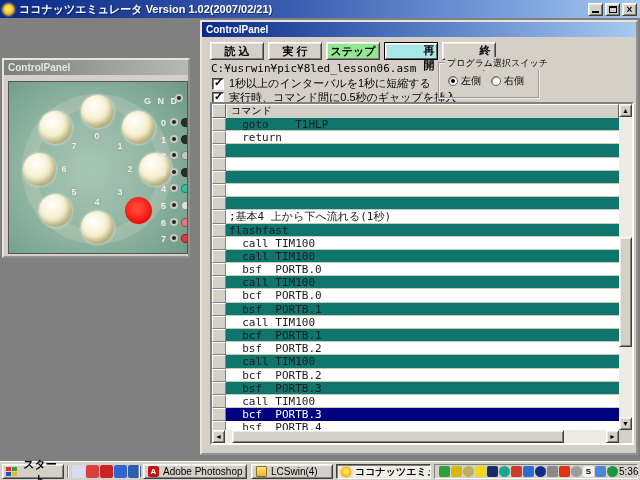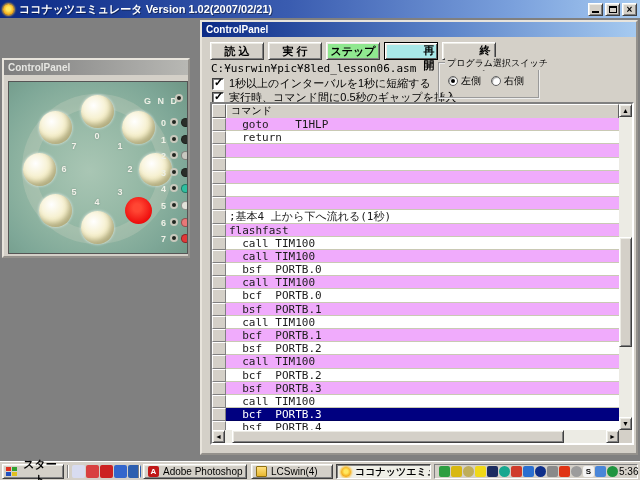--- a/index.html
+++ b/index.html
@@ -85,21 +85,21 @@
   .gutter-head { width:14px; height:14px; background:#d4d0c8; border:1px solid;
     border-color:#fff #606060 #606060 #fff; flex:none; }
   .col-head { flex:1; height:29px; background:#d4d0c8; border:1px solid;
     border-color:#fff #606060 #606060 #fff; font-size:10px; color:#000; padding:0 4px; line-height:12px; }
   .grid-rows { position:absolute; left:0; top:14px; width:407px; height:312px; overflow:hidden; }
   .grow { display:flex; height:13.2px; }
   .grow .gutter { width:14px; background:#d4d0c8; border:1px solid;
     border-color:#fff #808080 #808080 #fff; flex:none; }
   .grow .cell { flex:1; font-family:"DejaVu Sans Mono",monospace; font-size:11px; line-height:12px;
     color:#1a1a1a; white-space:pre; padding:1px 0 0 3px; border-bottom:1px solid #c9c9b4; overflow:hidden; }
-  .grow.yellow .cell { background:#f0abfc; }
+  .grow.yellow .cell { background:#0f766e; }
   .grow.white .cell { background:#ffffff; }
   .grow.selected .cell { background:#000080; color:#fff; border-bottom-color:#000060; }
 
   .vscroll { position:absolute; right:0; top:0; width:13px; height:326px; background:#ecebe4; }
   .hscroll { position:absolute; left:0; bottom:0; width:407px; height:13px; background:#ecebe4; }
   .sb-btn { position:absolute; width:13px; height:13px; font-size:7px; color:#000;
     text-align:center; line-height:12px; }
   .vthumb { position:absolute; left:0; width:13px; }
   .hthumb { position:absolute; top:0; height:13px; }
   .sb-corner { position:absolute; right:0; bottom:0; width:13px; height:13px; background:#d4d0c8; }

